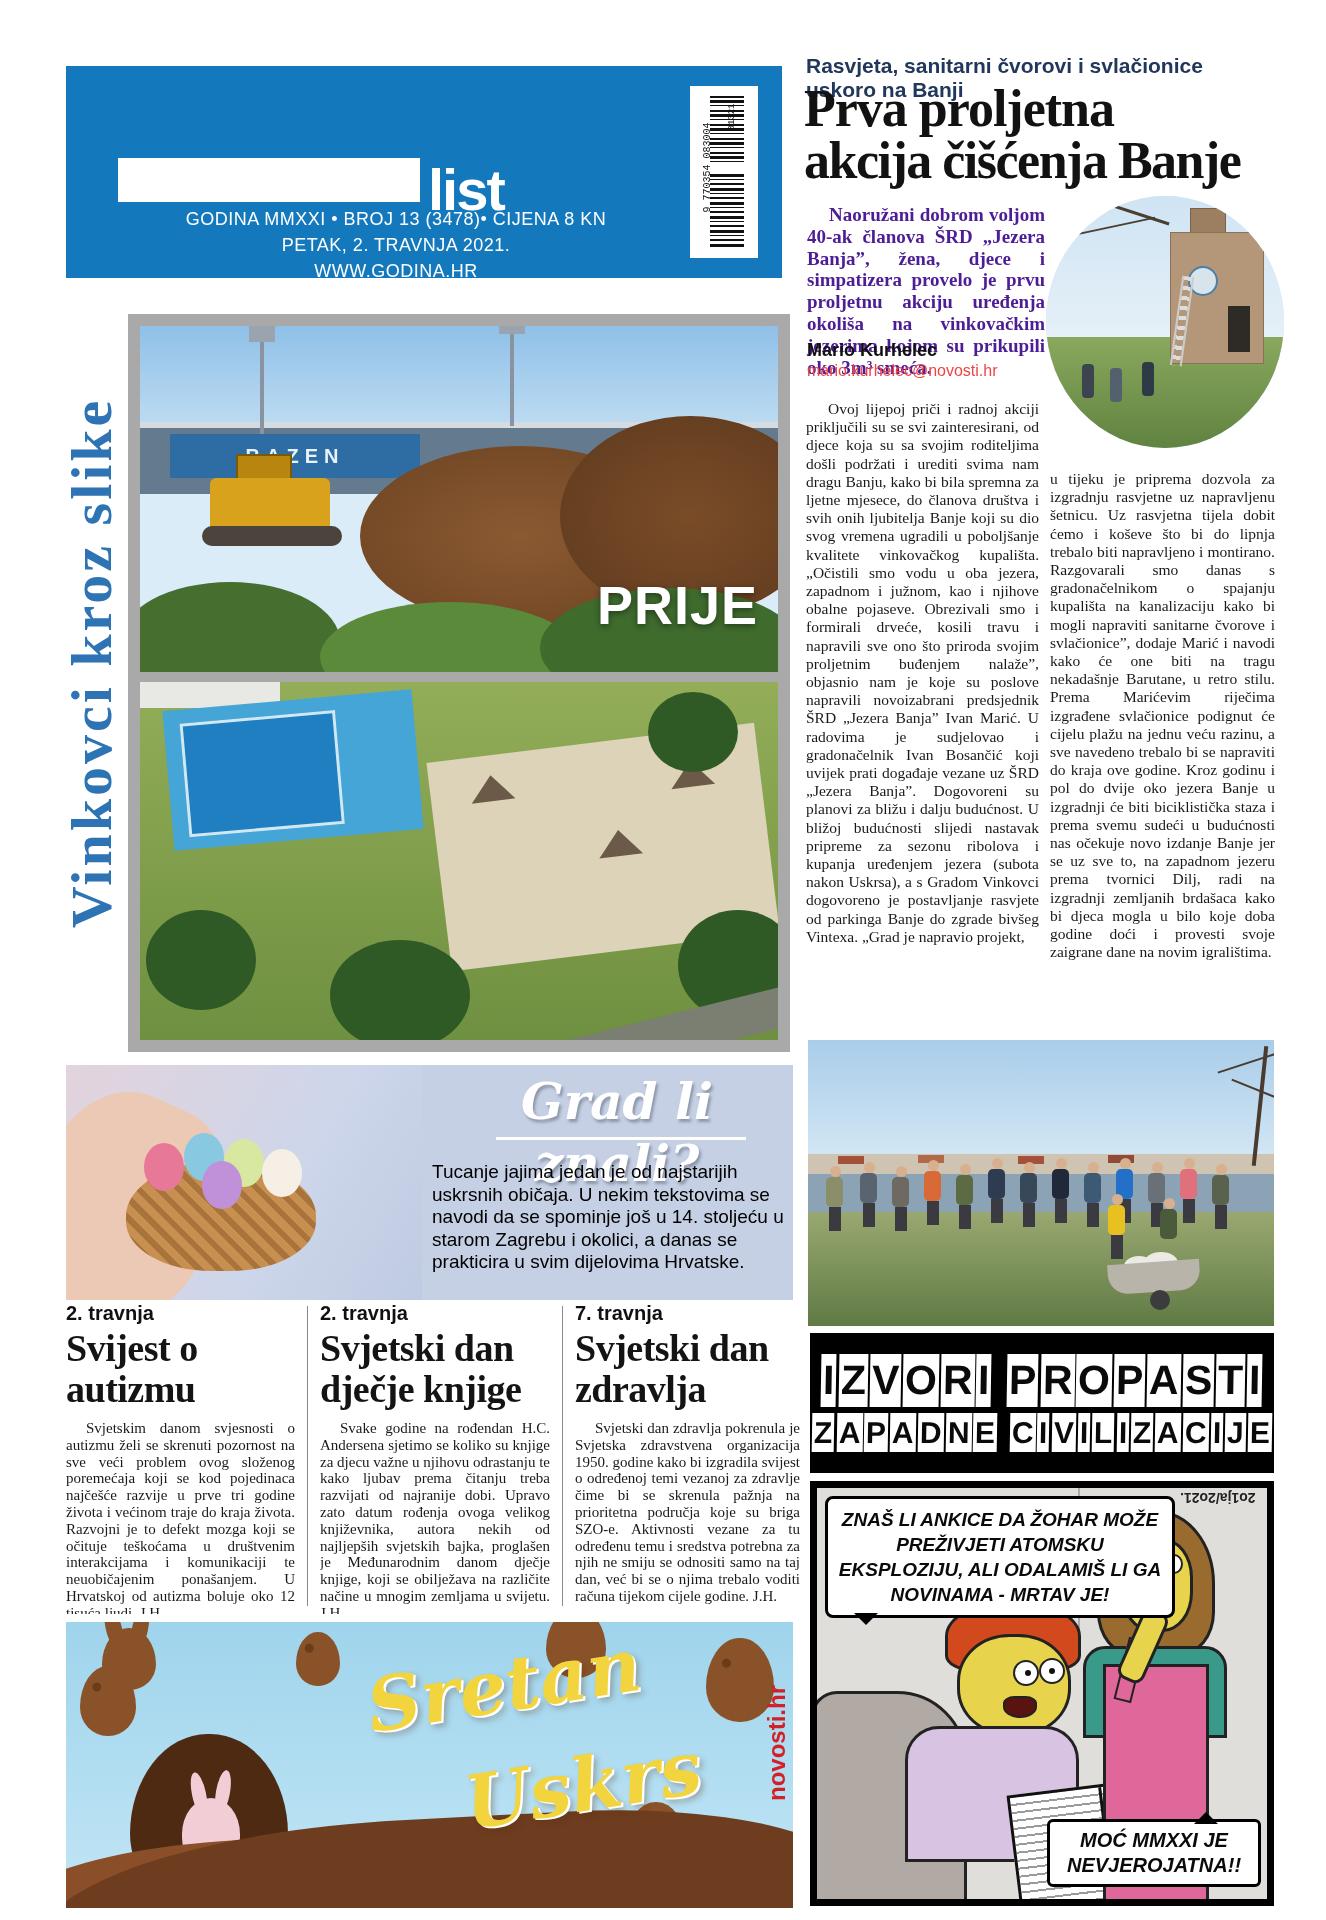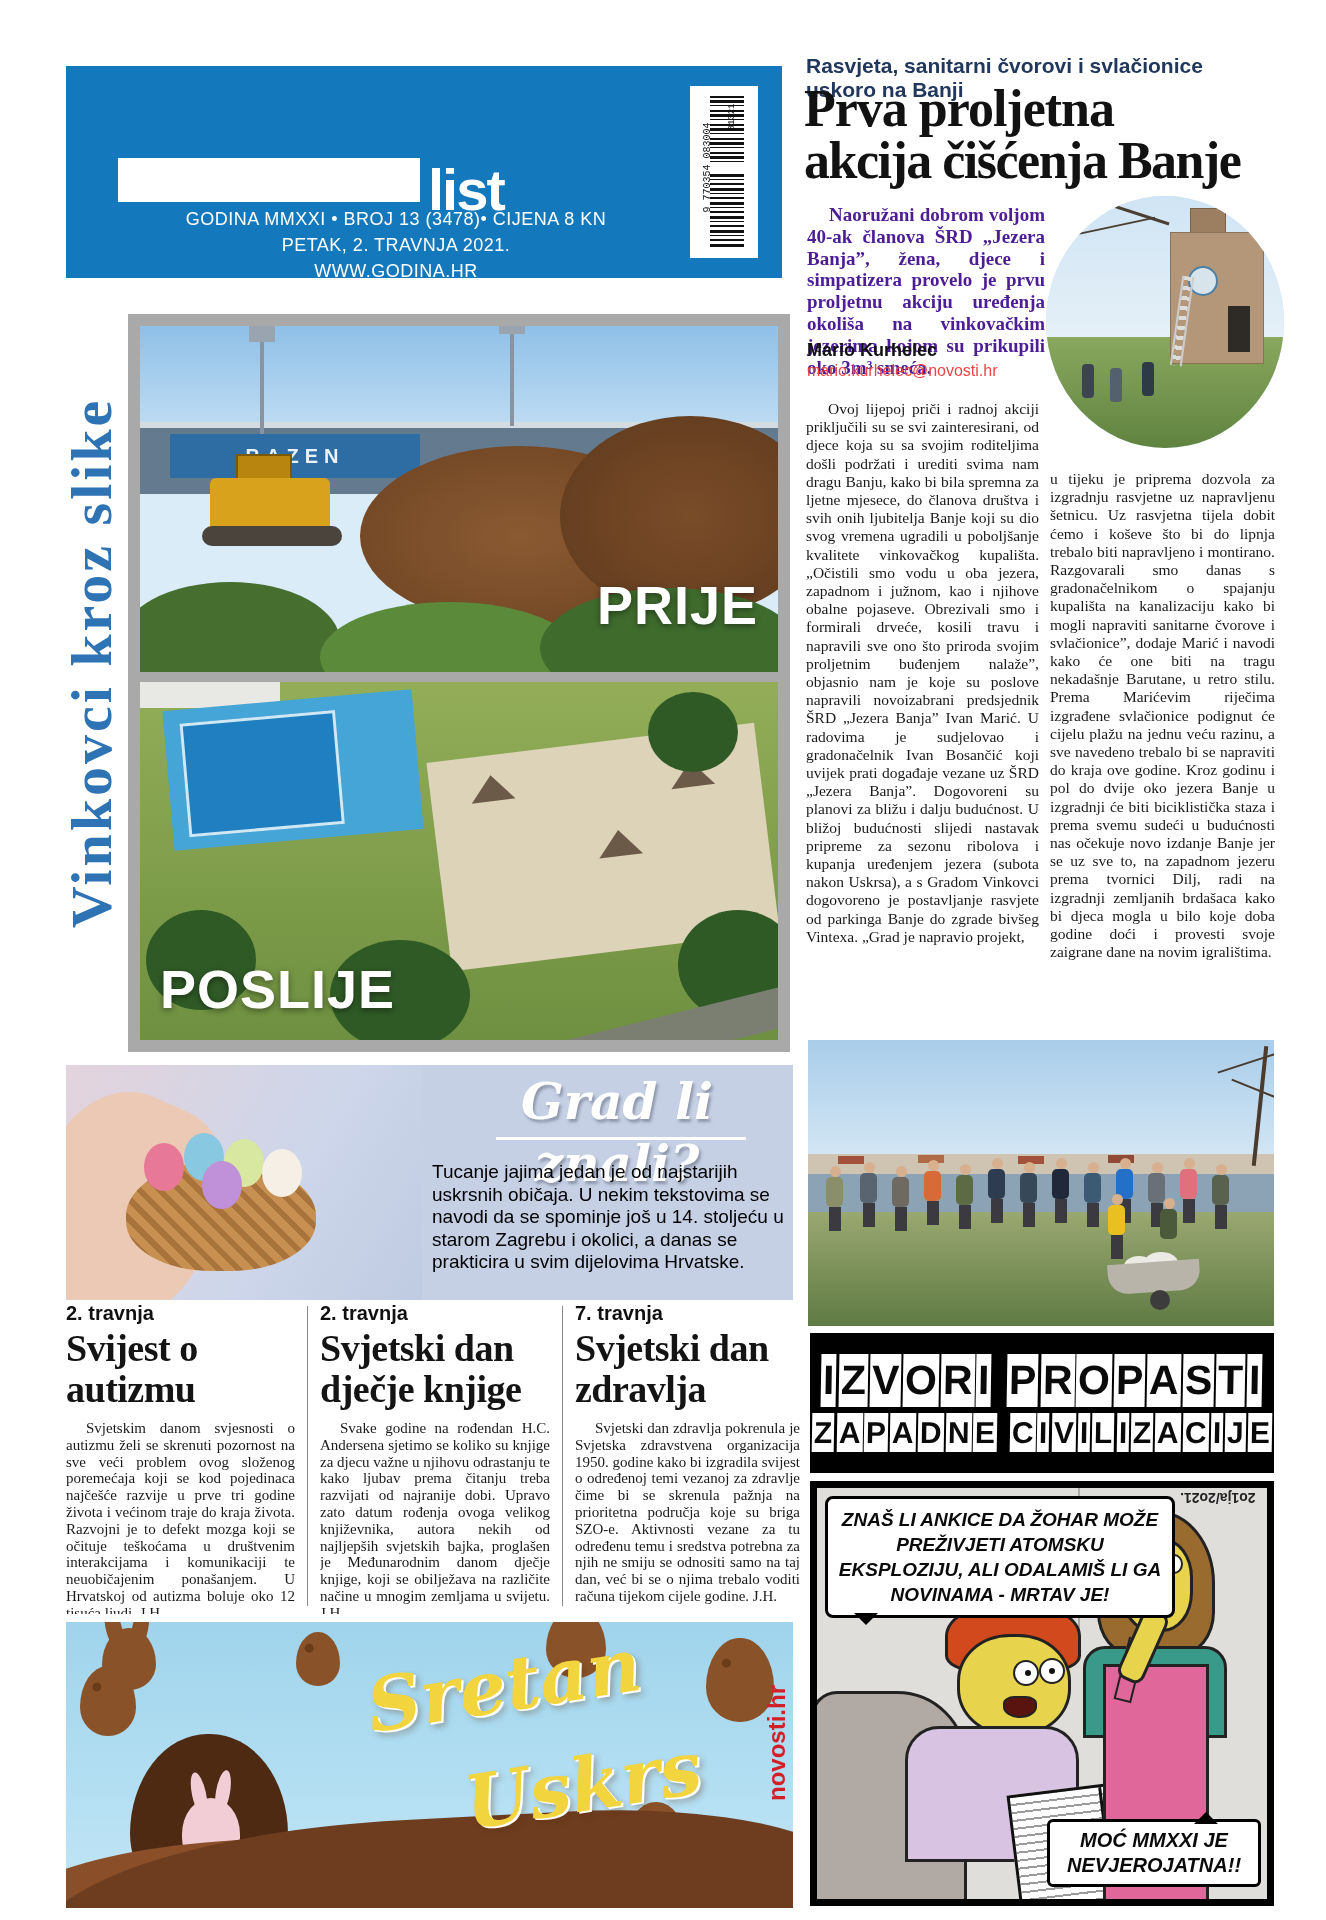--- a/index.html
+++ b/index.html
@@ -254,21 +254,20 @@
       <div class="abs pa-plaza">
         <div class="pa-ramp" style="left:40px;top:20px"></div>
         <div class="pa-ramp" style="left:160px;top:90px"></div>
         <div class="pa-ramp" style="left:240px;top:30px"></div>
       </div>
       <div class="pa-tree" style="left:6px;bottom:30px;width:110px;height:100px"></div>
       <div class="pa-tree" style="left:190px;bottom:-10px;width:140px;height:110px"></div>
       <div class="pa-tree" style="right:40px;top:10px;width:90px;height:80px"></div>
       <div class="pa-tree" style="right:-20px;bottom:20px;width:120px;height:110px"></div>
       <div class="abs pa-road"></div>
-      <div class="photo-label pa-label">POSLIJE</div>
     </div>
   </div>
 
   <section class="abs dyk">
     <div class="abs dyk-photo">
       <div class="abs dyk-arm"></div>
       <div class="abs dyk-basket"></div>
       <div class="dyk-egg" style="left:78px;top:78px;background:#e87898"></div>
       <div class="dyk-egg" style="left:118px;top:68px;background:#88c8e0"></div>
       <div class="dyk-egg" style="left:158px;top:74px;background:#d8e8a0"></div>

